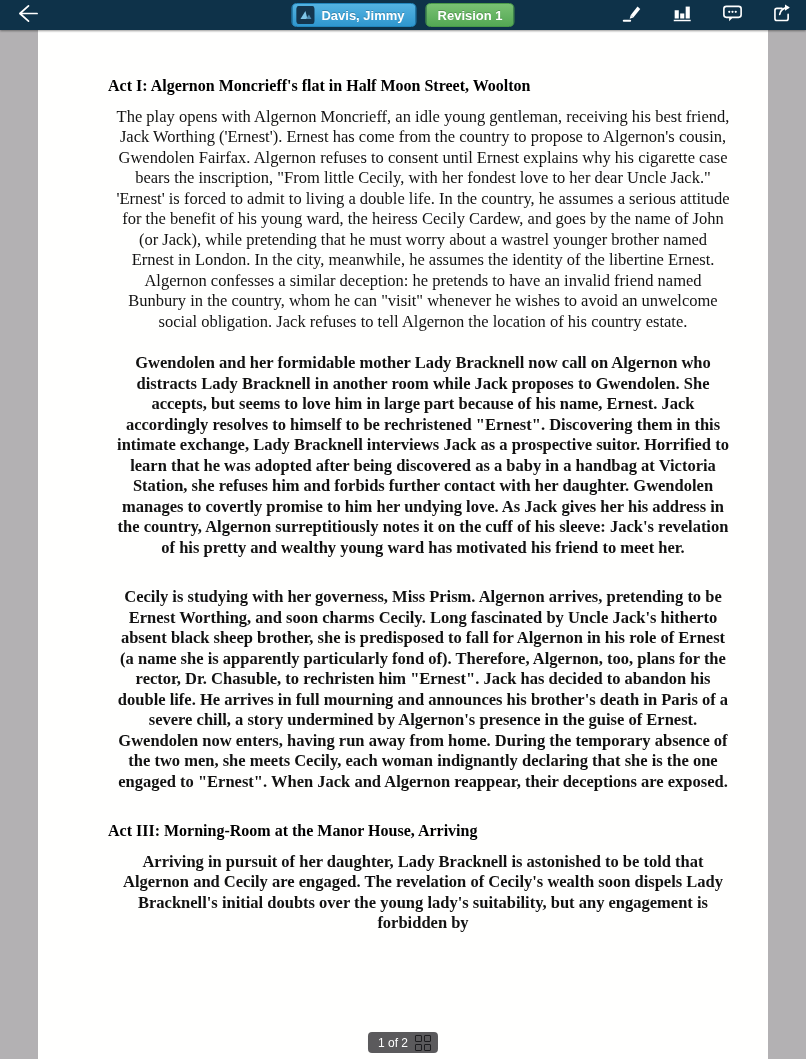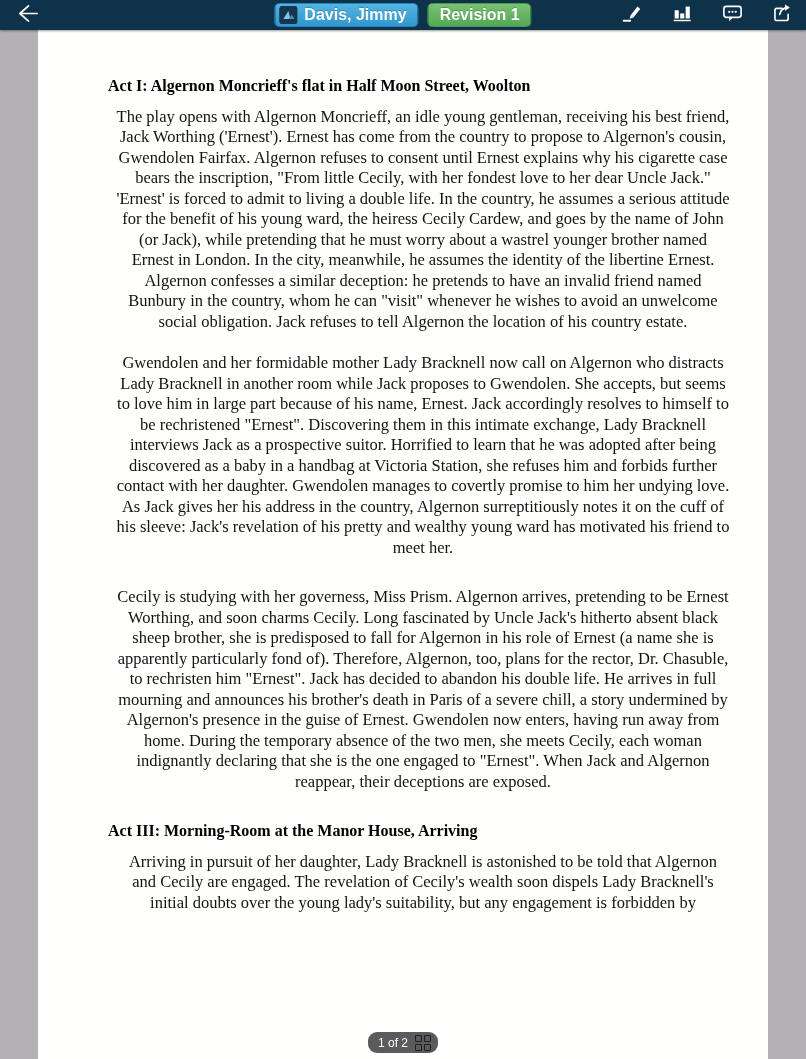--- a/index.html
+++ b/index.html
@@ -21,21 +21,21 @@
   .back-btn {
     position:absolute; left:16px; top:4px; width:24px; height:22px;
     display:flex; align-items:center; justify-content:center; cursor:pointer;
   }
   .center-group {
     position:absolute; left:50%; top:3px; transform:translateX(-50%);
     display:flex; gap:9px; align-items:center;
   }
   .nav-btn {
     height:24px; border-radius:5px; display:flex; align-items:center;
-    color:#fff; font-size:16px; font-weight:bold; padding:0 11px;
+    color:#fff; font-size:13px; font-weight:bold; padding:0 11px;
     cursor:pointer; white-space:nowrap;
     text-shadow:0 -1px 0 rgba(0,0,0,.2);
   }
   .user-btn {
     background:linear-gradient(#54b3e1, #2f97cf);
     border:1px solid #2387bd;
     gap:7px; padding-left:4px;
   }
   .avatar {
     width:18px; height:18px; border-radius:3px;
@@ -64,27 +64,27 @@
     font-size:16.5px; line-height:20.5px;
     color:#121212;
   }
   .content h2 {
     font-size:16px; line-height:20.5px; font-weight:bold;
     margin:0 0 10px 0; color:#000;
   }
   .content .sec { margin-top:0; }
   .content .sec + .sec { margin-top:29px; }
   .content p { margin:0 0 21px 8px;text-align:center; }
-  .content p:last-child { margin-bottom:0; }
+  .content p:last-child { margin-bottom:0;font-weight:bold; }
 
   
   .pager {
     position:absolute; bottom:6px; left:50%; transform:translateX(-50%);
     height:21px; background:rgba(84,83,85,.96);
-    border-radius:9px; display:flex; align-items:center;
+    border-radius:4px; display:flex; align-items:center;
     padding:0 7px 0 10px; gap:7px; color:#fff; font-size:12px;
     cursor:pointer; z-index:15;
   }
   .grid-icon {
     display:grid; grid-template-columns:7px 7px; grid-template-rows:7px 7px;
     gap:2px;
   }
   .grid-icon span {
     border:1.6px solid #1d1d1f; border-radius:1px; background:transparent;
   }

